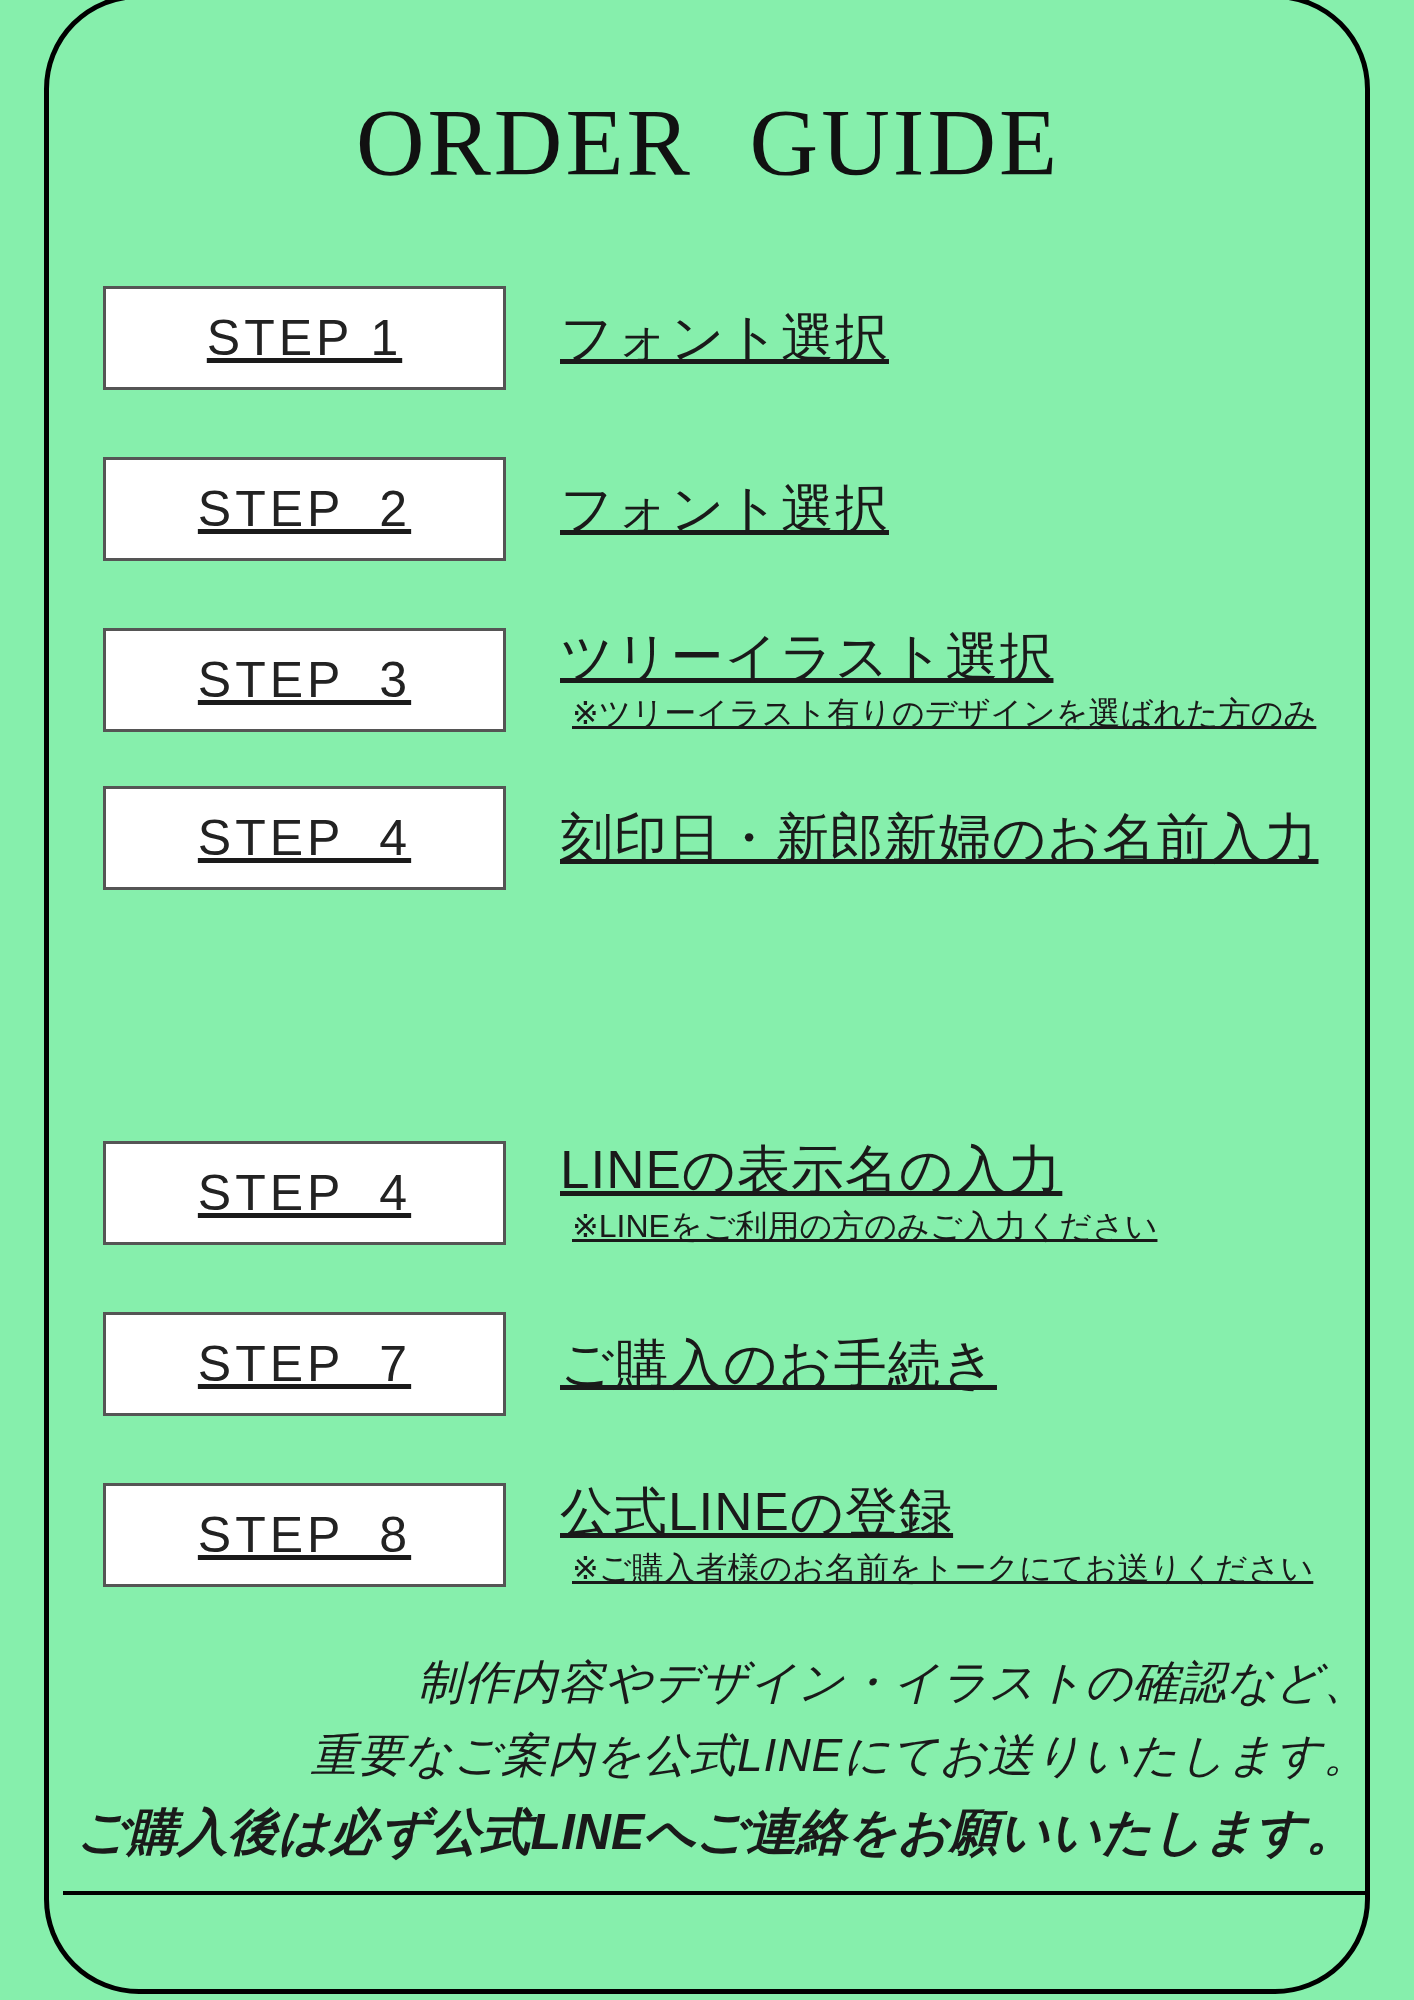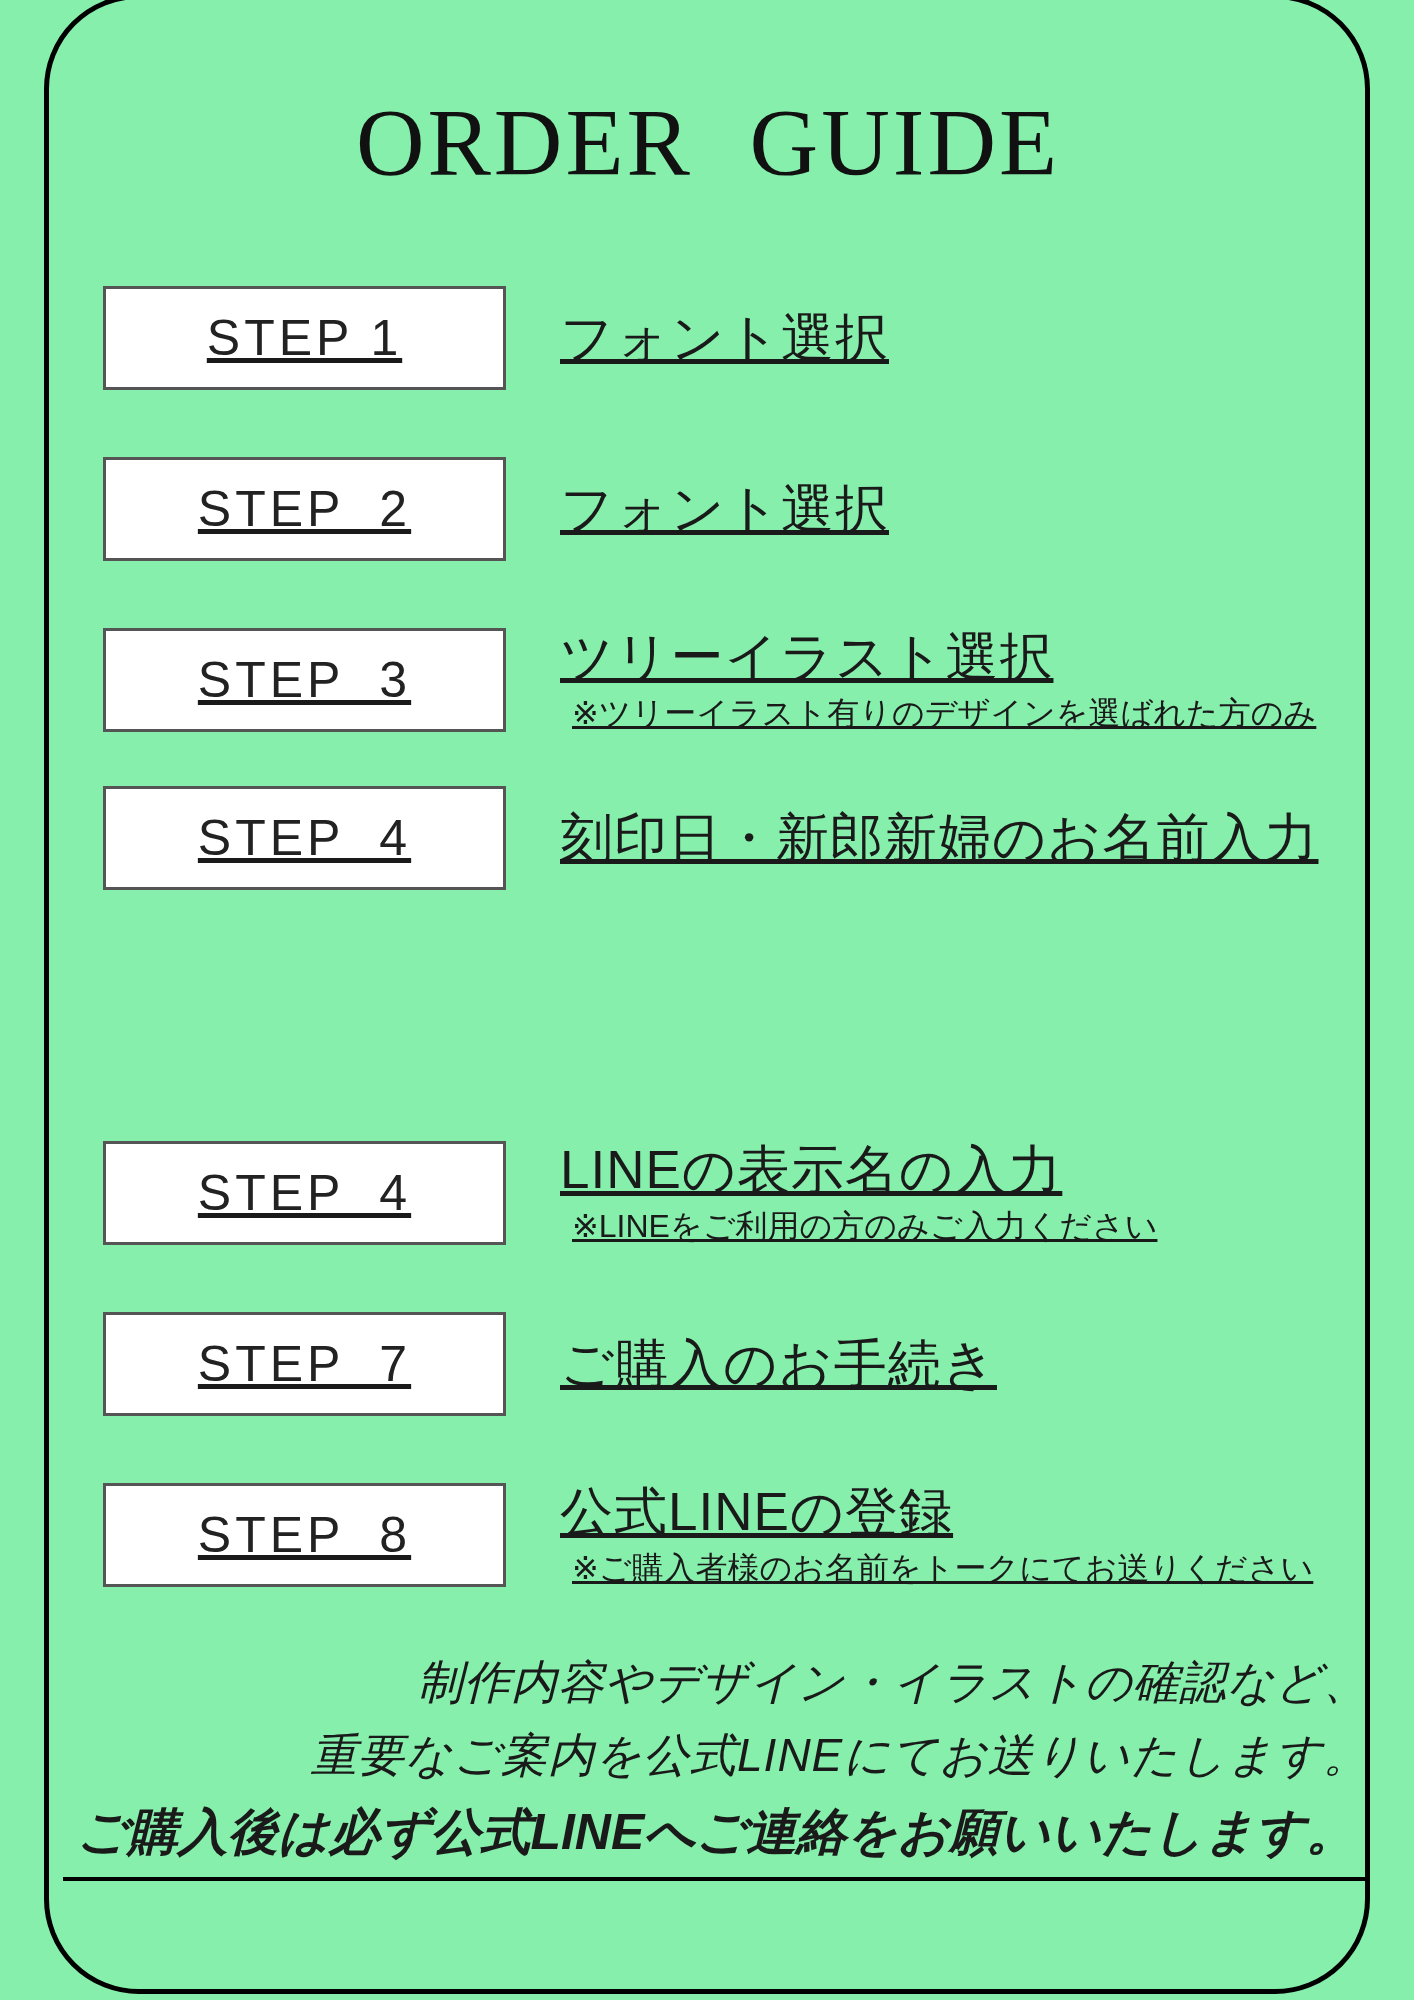--- a/index.html
+++ b/index.html
@@ -94,21 +94,21 @@
   .footer-line-bold{
     margin-top:2px;
     font-size:50px;
     line-height:76px;
     font-weight:bold;
     white-space:nowrap;
   }
   .footer-line-bold .underlined{
     display:inline-block;
     border-bottom:4px solid #000000;
-    padding:0 14px 7px 14px;
+    padding:0 14px 21px 14px;
   }
 </style>
 </head>
 <body>
 
 <div class="page">
 
   <div class="page-border"></div>
 
   <div class="page-title">ORDER GUIDE</div>

